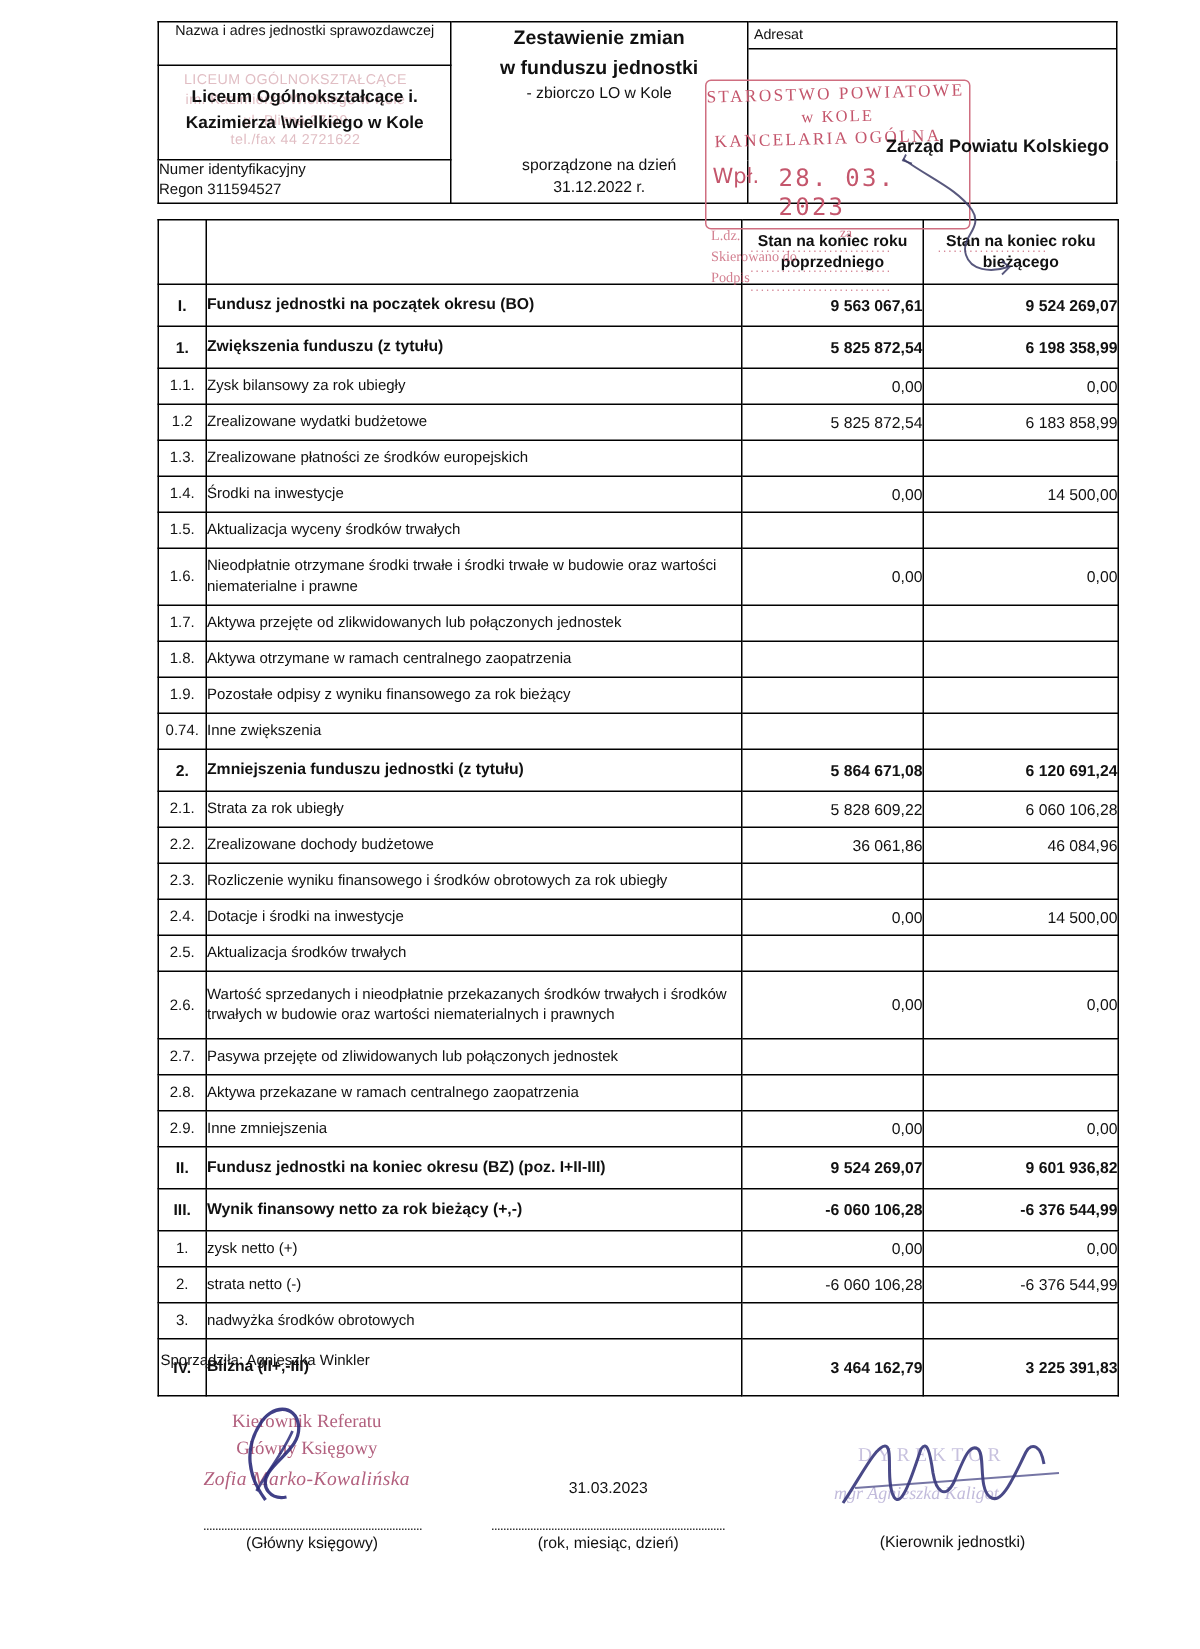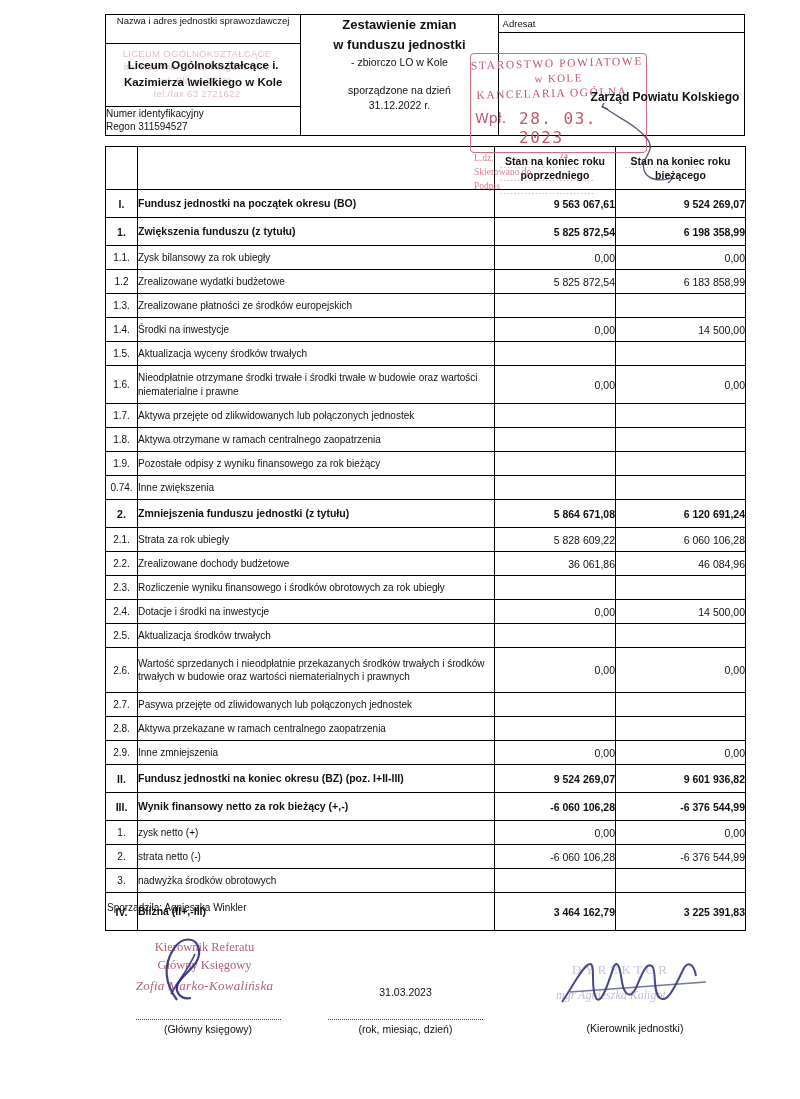--- a/index.html
+++ b/index.html
@@ -75,21 +75,21 @@
     font-weight: bold;
     line-height: 1.5;
   }
   .title-sub {
     font-size: 10.5px;
     line-height: 1.5;
     margin-top: 1px;
   }
   .title-date-intro {
     font-size: 10.5px;
-    margin-top: 12px;
+    margin-top: 32px;
     line-height: 1.45;
   }
   .title-date {
     font-size: 10.5px;
     line-height: 1.45;
   }
   .addressee-cell {
     position: relative;
     height: 120px;
     vertical-align: top;
@@ -395,21 +395,21 @@
         <span class="addressee-label">Adresat</span>
         <div class="addressee-name">Zarząd Powiatu Kolskiego</div>
       </td>
     </tr>
     <tr>
       <td class="unit-cell">
         <div class="faint-stamp">
           <div>LICEUM OGÓLNOKSZTAŁCĄCE</div>
           <div>im. Kazimierza Wielkiego w Kole</div>
           <div>ul. Blizna 37/39</div>
-          <div>tel./fax 63 2721622</div>
+          <div>tel./fax 44 2721622</div>
         </div>
         <div class="unit-name">
           <div>Liceum Ogólnokształcące i.</div>
           <div>Kazimierza \wielkiego w Kole</div>
         </div>
       </td>
     </tr>
     <tr>
       <td class="regon-cell">
         <div>Numer identyfikacyjny</div>

